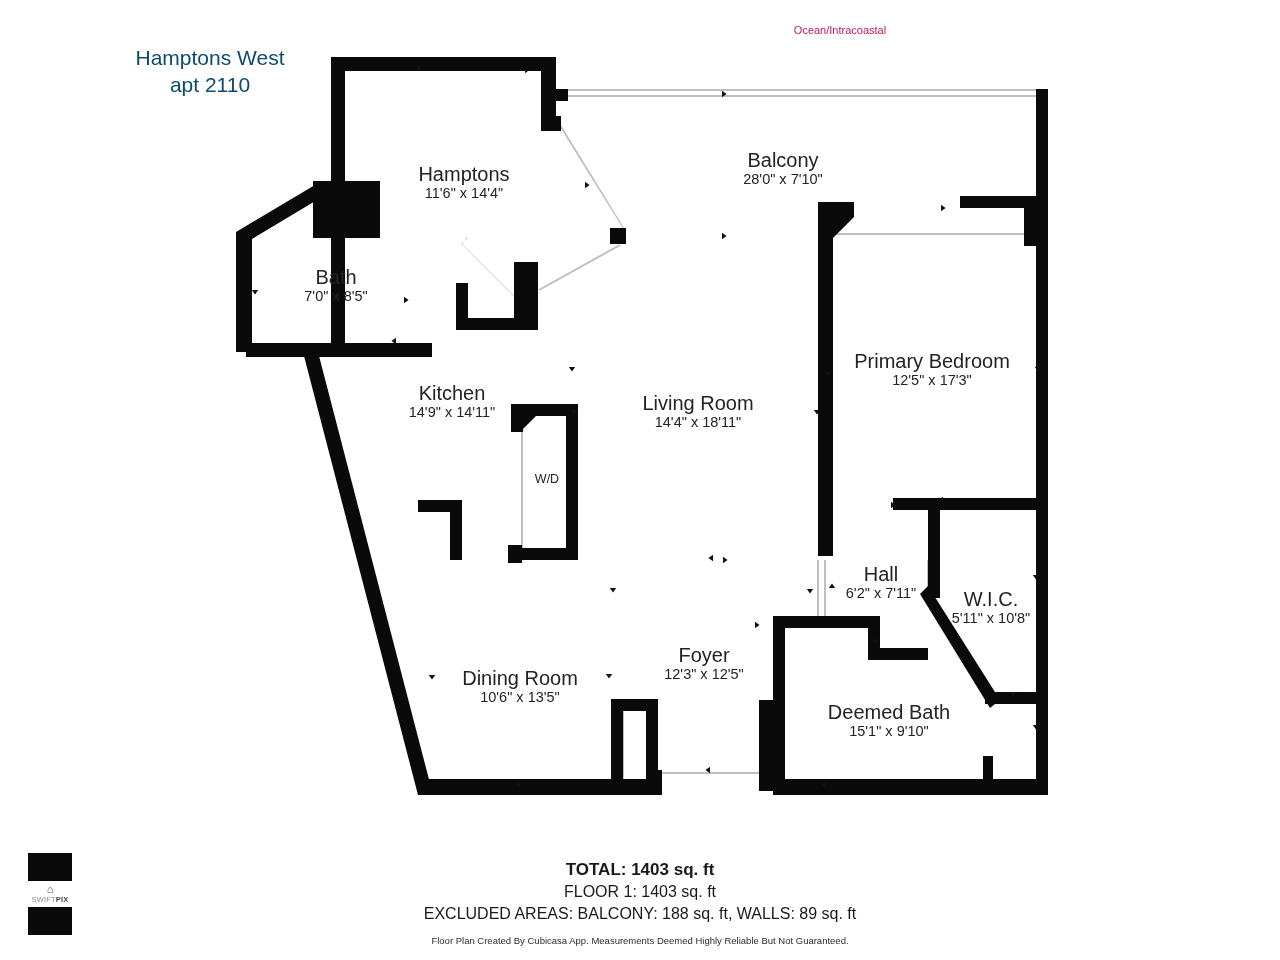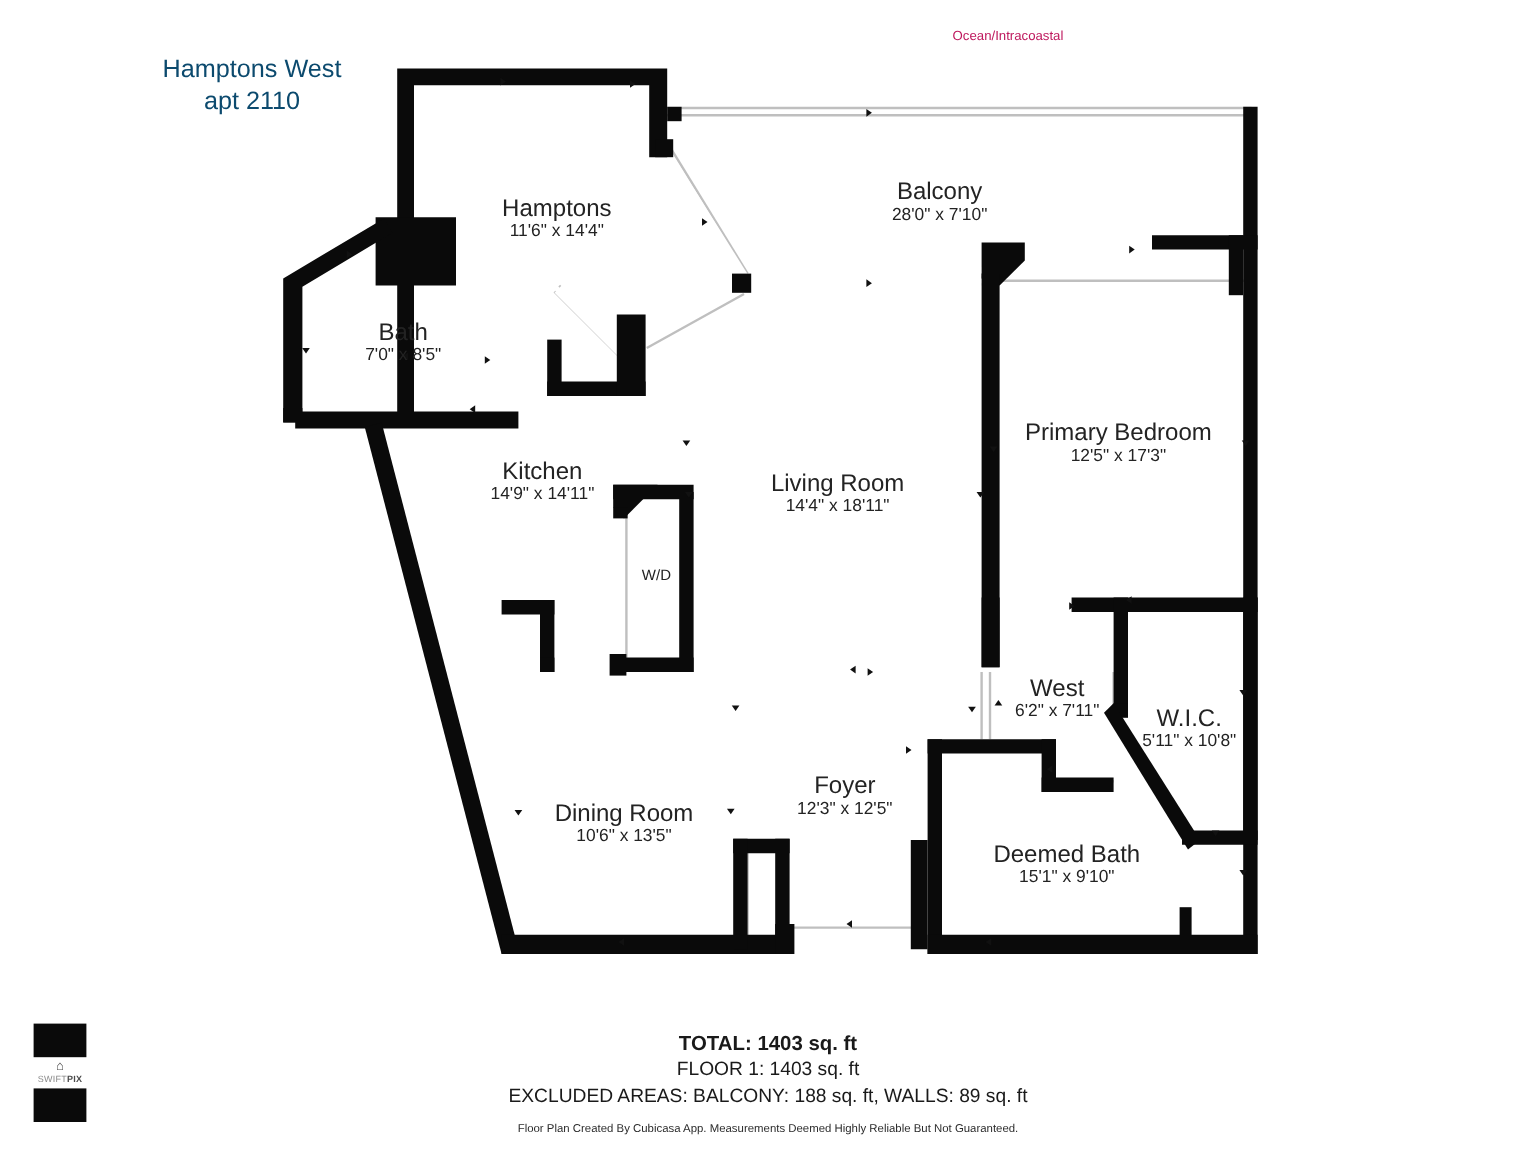--- a/index.html
+++ b/index.html
@@ -285,21 +285,21 @@
       </div>
       <div class="room-label" style="left: 452px; top: 384px;">
         <span class="rname">Kitchen</span>
         <span class="rdim">14'9" x 14'11"</span>
       </div>
       <div class="room-label" style="left: 698px; top: 394px;">
         <span class="rname">Living Room</span>
         <span class="rdim">14'4" x 18'11"</span>
       </div>
       <div class="room-label" style="left: 881px; top: 565px;">
-        <span class="rname">West</span>
+        <span class="rname">Hall</span>
         <span class="rdim">6'2" x 7'11"</span>
       </div>
       <div class="room-label" style="left: 991px; top: 590px;">
         <span class="rname">W.I.C.</span>
         <span class="rdim">5'11" x 10'8"</span>
       </div>
       <div class="room-label" style="left: 704px; top: 646px;">
         <span class="rname">Foyer</span>
         <span class="rdim">12'3" x 12'5"</span>
       </div>

